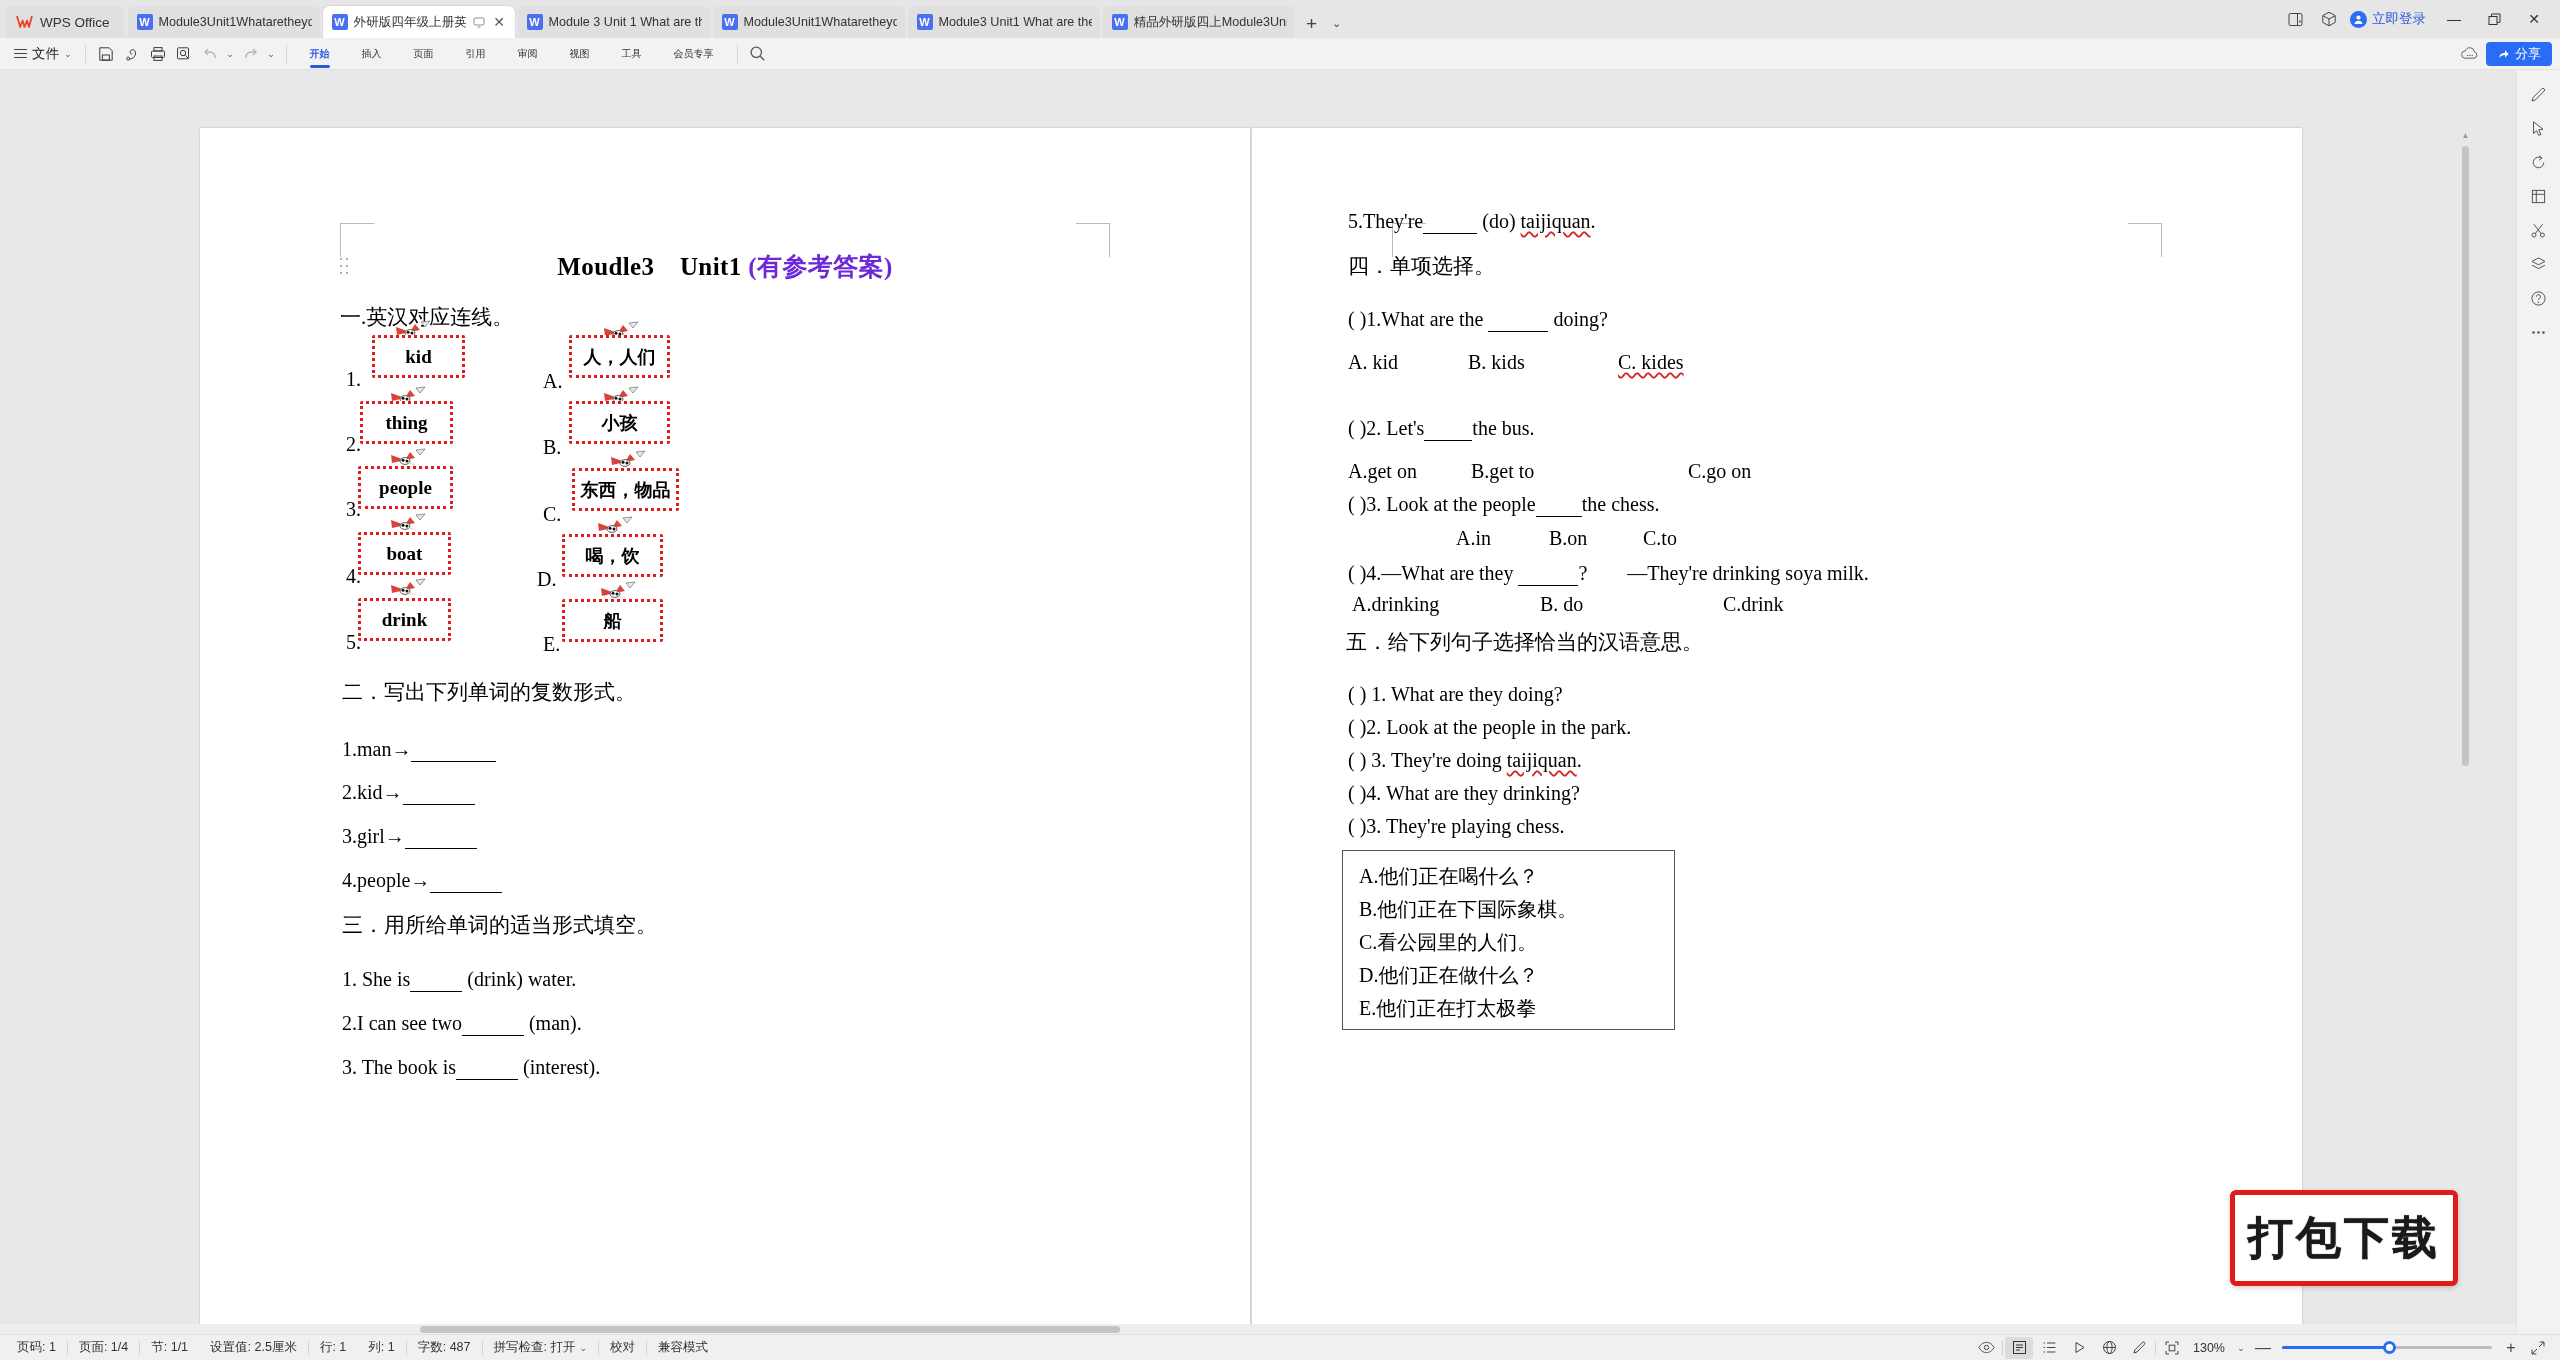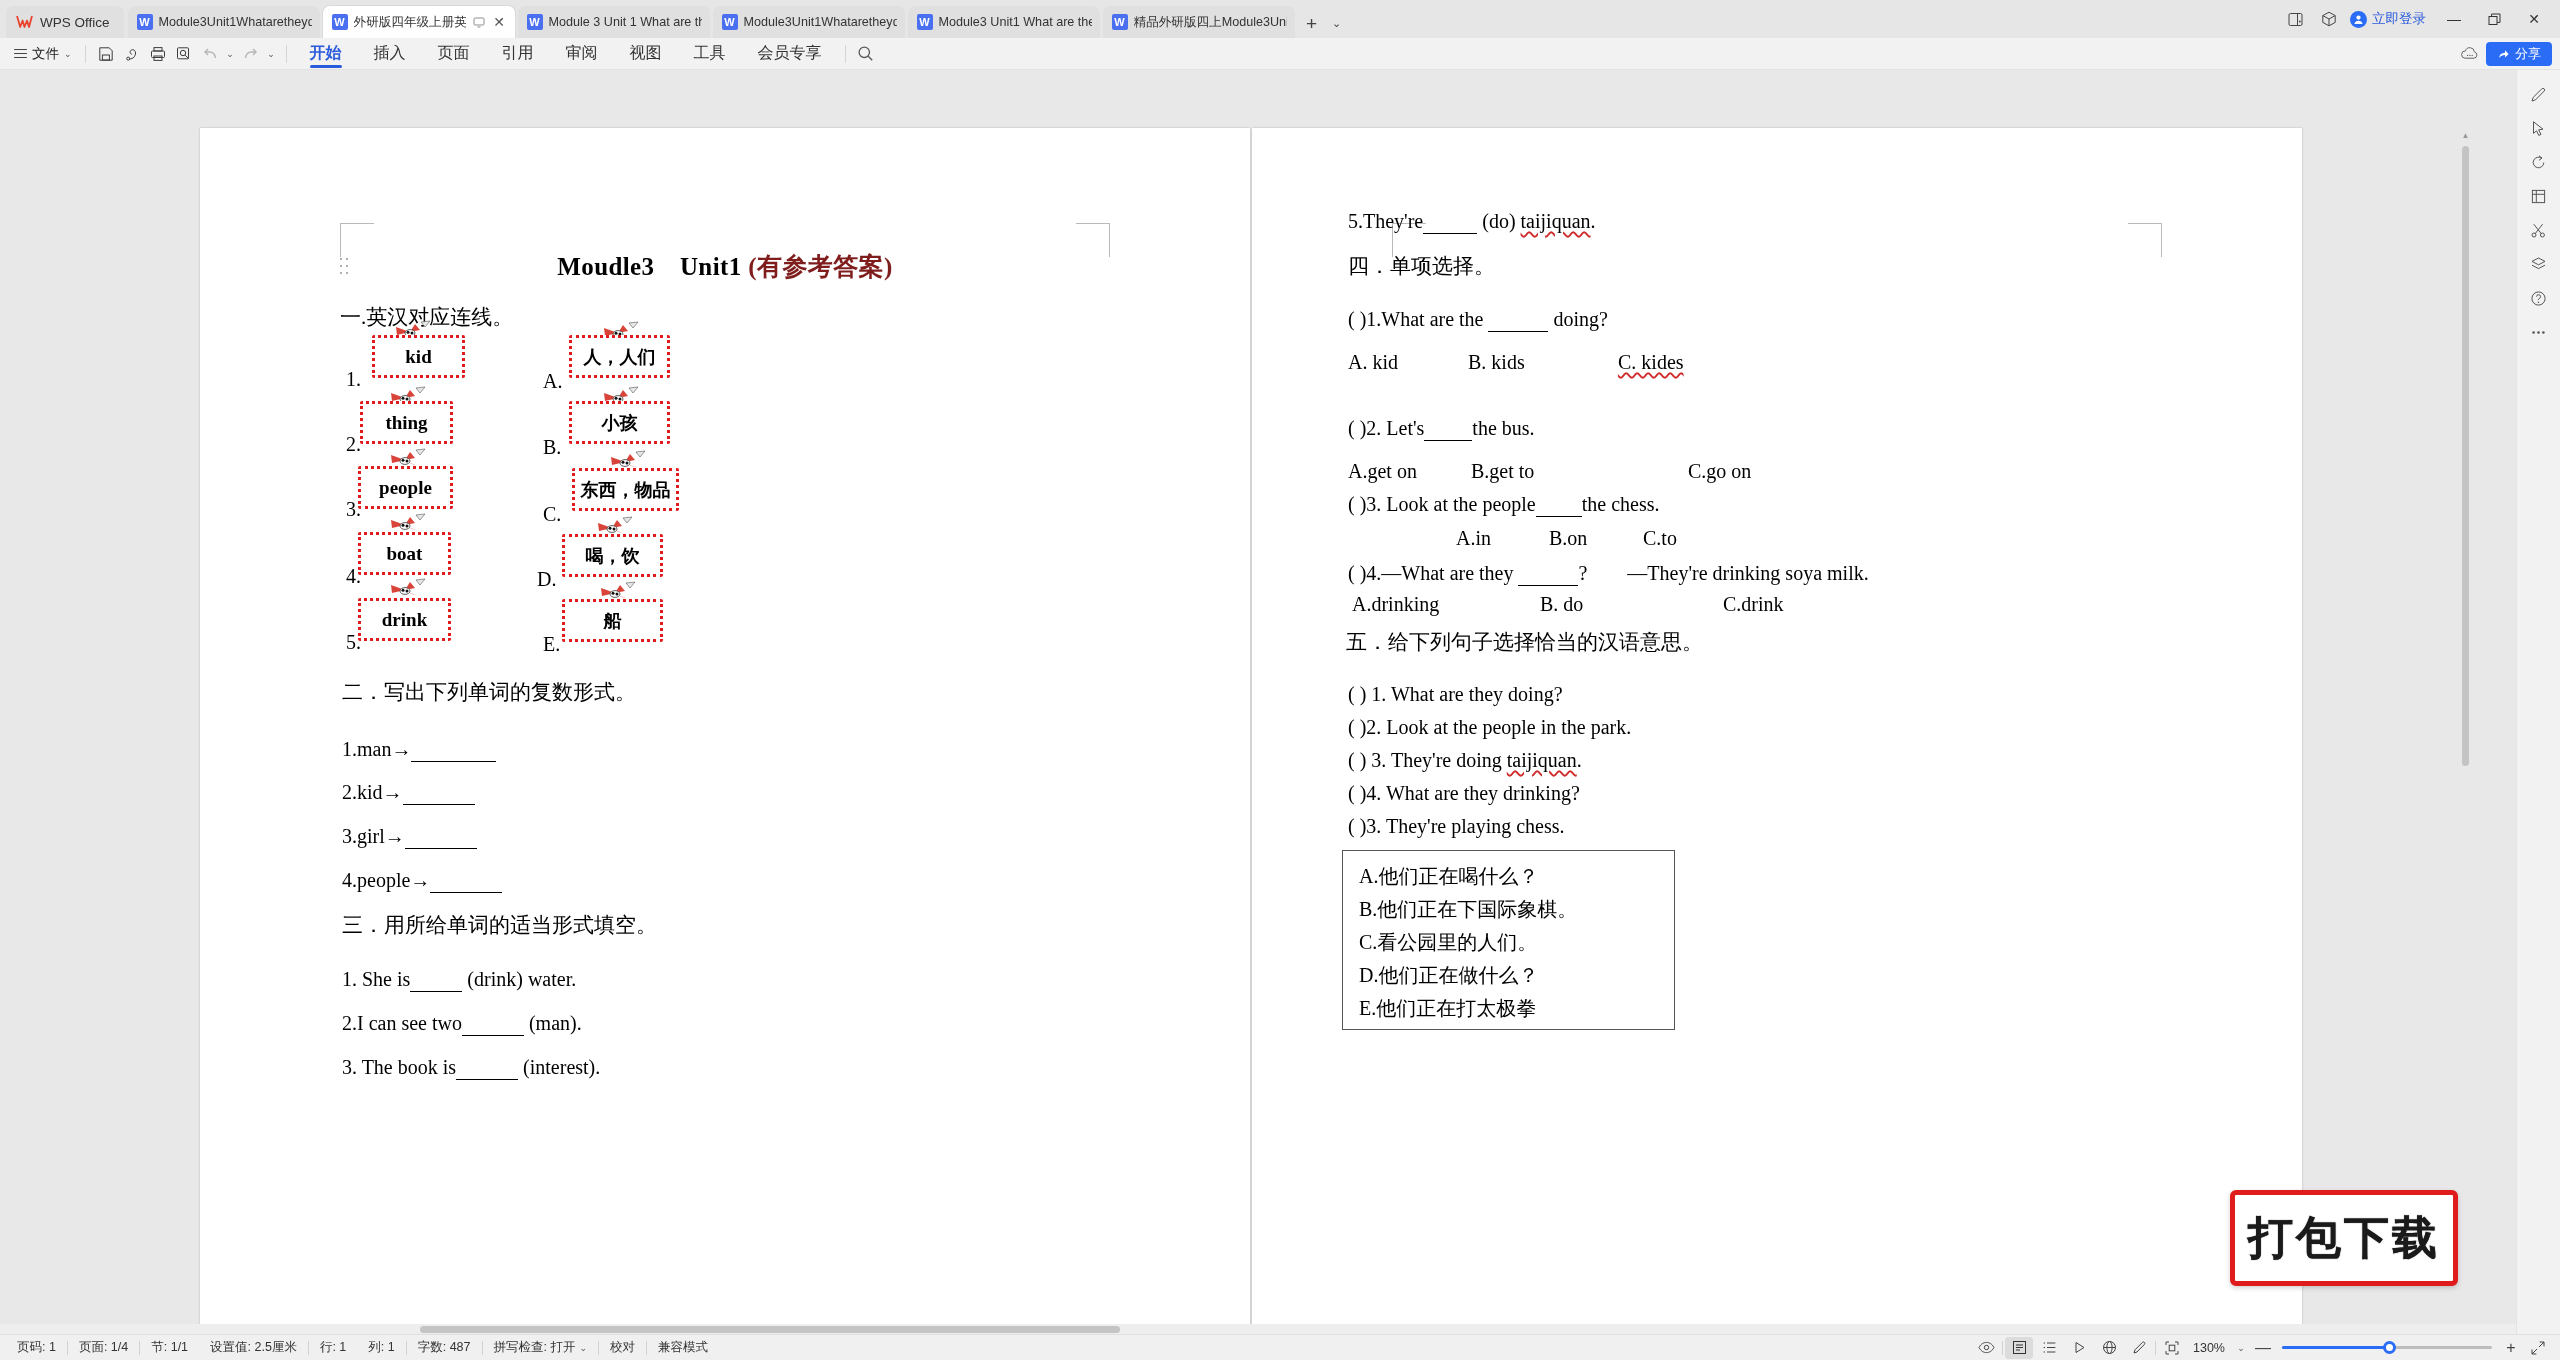--- a/index.html
+++ b/index.html
@@ -72,21 +72,21 @@
     padding-left:8px; position:relative; border-bottom:1px solid #e2e2e2;
   }
   .file-menu { display:flex;align-items:center;gap:5px;height:26px;padding:0 6px;font-size:13.5px;color:#222; }
   .hamburger { display:inline-block; width:13px; }
   .hamburger i { display:block;height:1.6px;background:#444;margin:2.6px 0;border-radius:1px; }
   .r-sep { width:1px;height:18px;background:#d4d4d4;margin:0 7px; }
   .qicon { width:26px;height:26px;display:flex;align-items:center;justify-content:center;color:#3c3c3c; }
   .qicon.dim { opacity:.33; }
   .qcaret { width:15px;height:26px;display:flex;align-items:center;justify-content:center;color:#555;font-size:9px;}
   .ribtab {
-    font-size:16px;color:#333;padding:0 16px;height:32px;display:flex;align-items:center;
+    font-size:10px;color:#333;padding:0 16px;height:32px;display:flex;align-items:center;
     position:relative; white-space:nowrap;
   }
   .ribtab.active { color:#2b5bdd; font-weight:bold; }
   .ribtab.active::after{
     content:"";position:absolute;left:16px;right:16px;bottom:2px;height:2.5px;background:#2b5bdd;border-radius:2px;
   }
   .ribbon-right{margin-left:auto;display:flex;align-items:center;padding-right:8px;gap:2px;}
   .cloudbtn{width:30px;height:26px;display:flex;align-items:center;justify-content:center;color:#555;}
   .share-btn{
     display:flex;align-items:center;gap:5px;background:#2b6cf6;color:#fff;border-radius:4px;
@@ -113,21 +113,21 @@
     font-family:"Liberation Serif","DejaVu Serif",serif; color:#000; }
 
   .handle{ position:absolute; left:140px; top:130px; width:9px;height:16px;
     display:grid;grid-template-columns:1fr 1fr;gap:2px;align-content:space-between;}
   .handle s{display:block;width:2px;height:2px;background:#b0b0b0;}
 
   .doc-title{
     position:absolute;left:0;right:0;top:122px;text-align:center;
     font-size:25px;font-weight:bold;letter-spacing:.4px;
   }
-  .doc-title .red{color:#7f1d1d;}
+  .doc-title .red{color:#6d28d9;}
 
   .sec-h{font-size:21px;}
   .q-line{font-size:20px;}
 
   
   .wordbox{
     position:absolute; border:3px dotted #e11b1b; border-radius:2px;
     display:flex;align-items:center;justify-content:center;
     font-family:"Liberation Serif","DejaVu Serif",serif;
     font-size:19px;font-weight:bold;color:#000;background:#fff;

